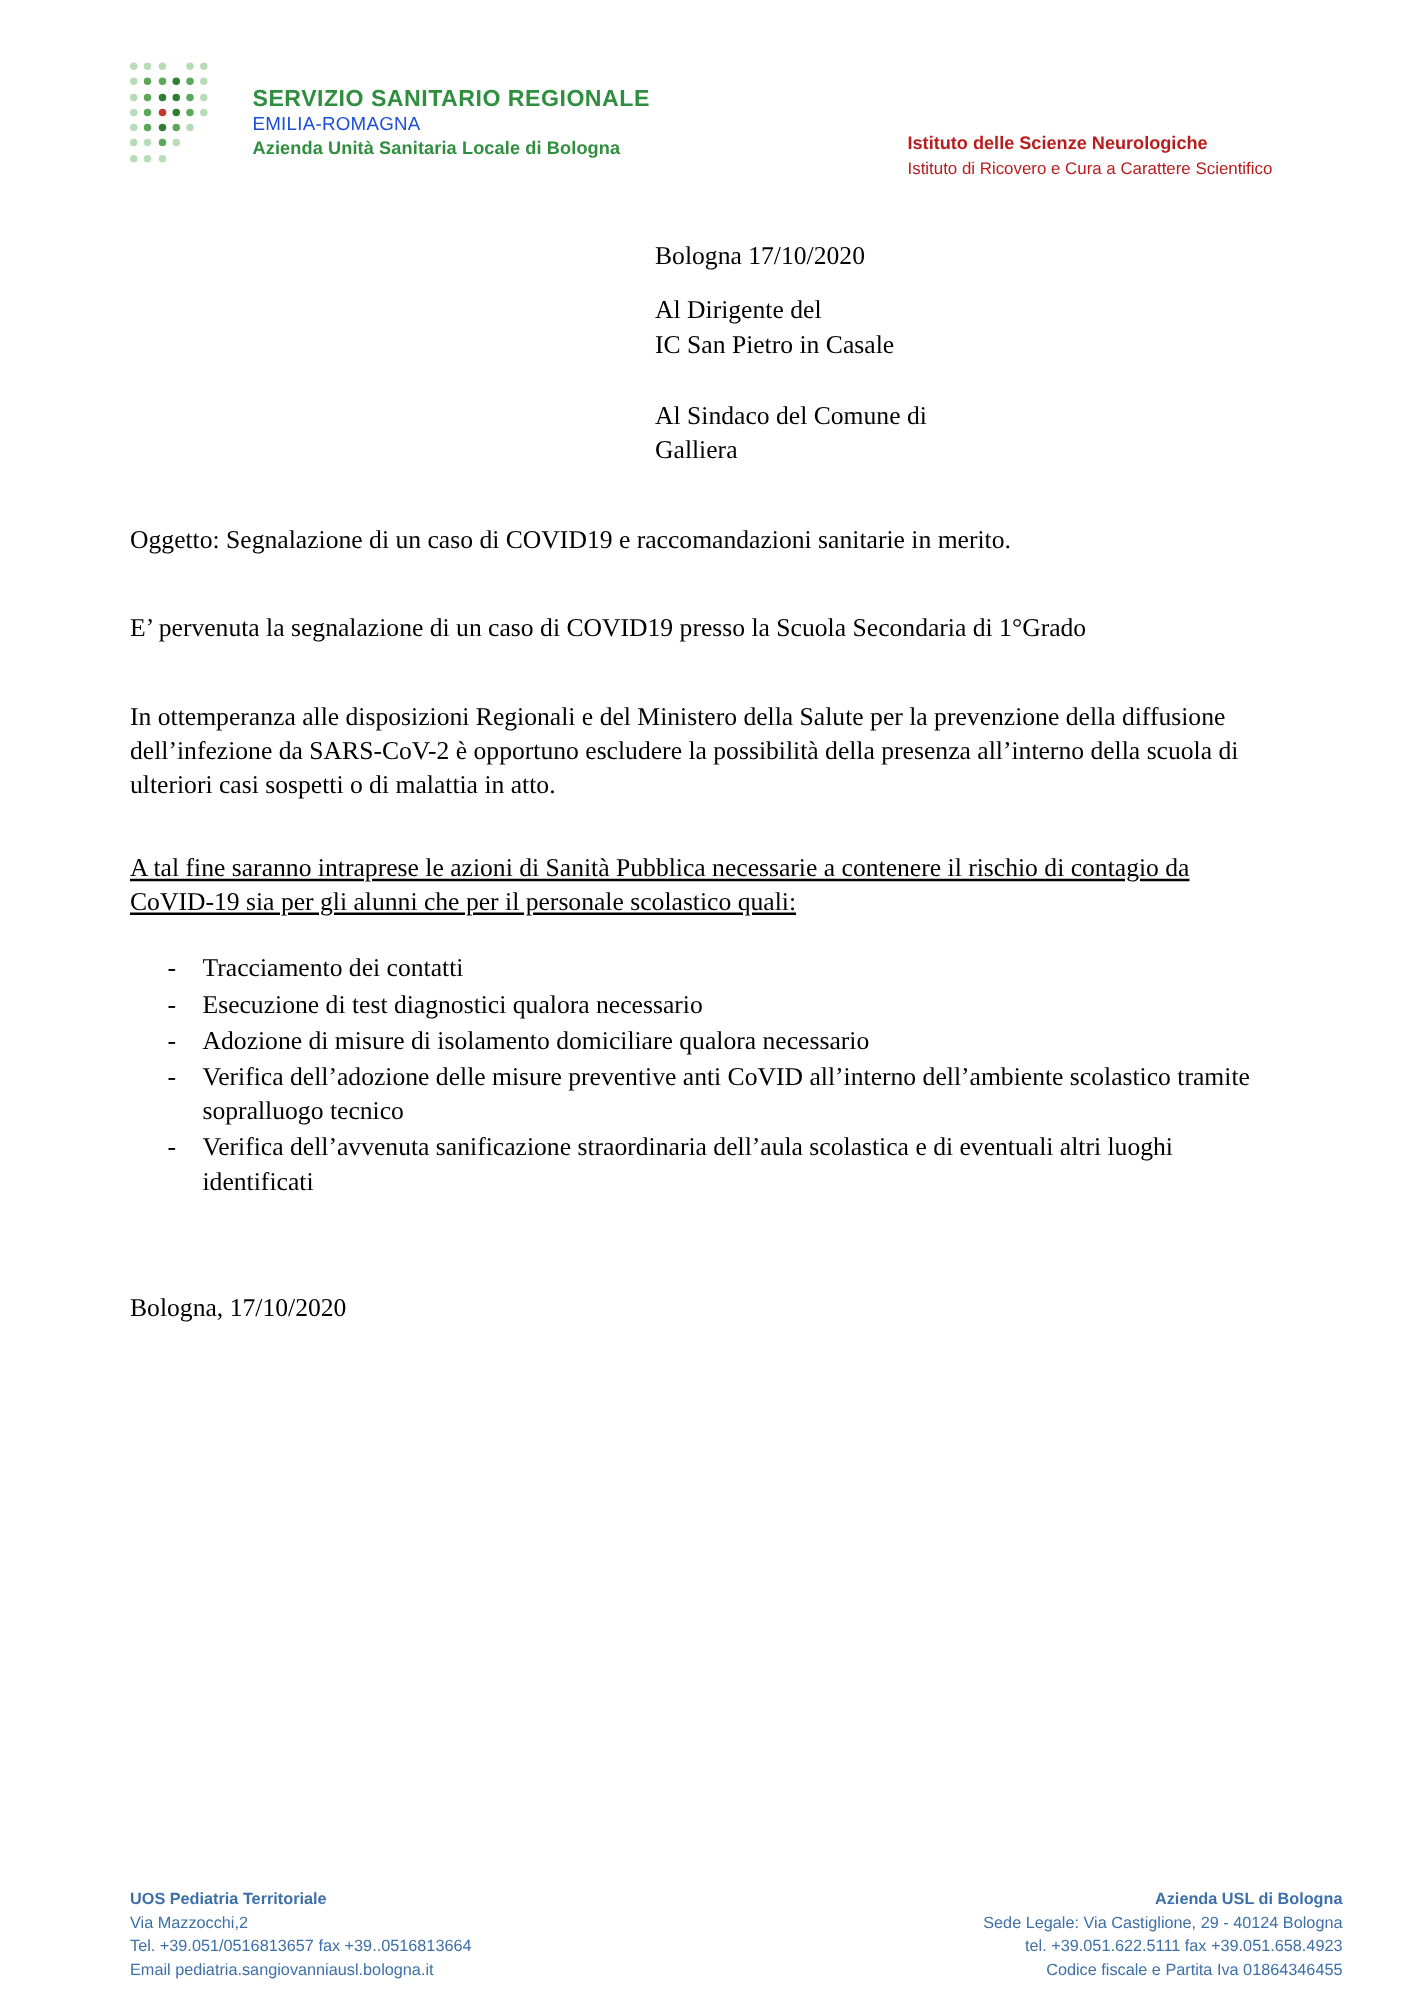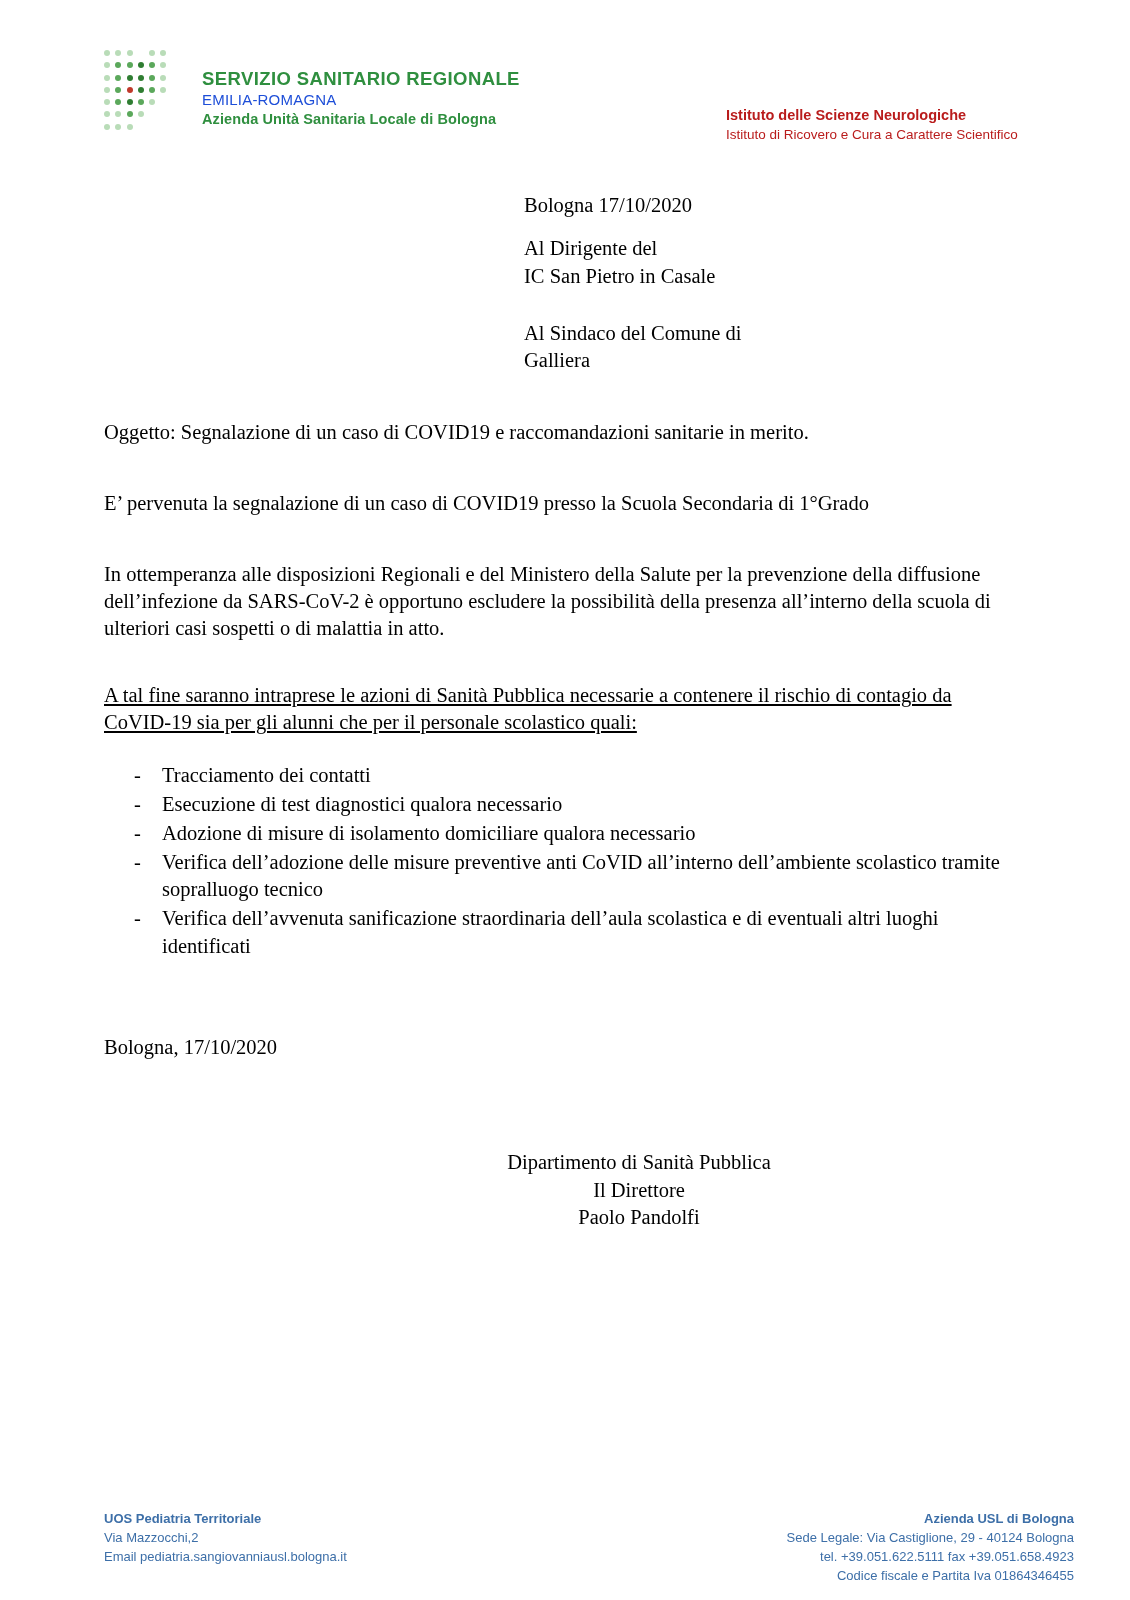--- a/index.html
+++ b/index.html
@@ -296,33 +296,29 @@
       <span class="bullet-text">Verifica dell’adozione delle misure preventive anti CoVID all’interno dell’ambiente scolastico tramite sopralluogo tecnico</span>
     </div>
     <div class="bullet-row">
       <span class="bullet-dash">-</span>
       <span class="bullet-text">Verifica dell’avvenuta sanificazione straordinaria dell’aula scolastica e di eventuali altri luoghi identificati</span>
     </div>
   </div>
 
   <div class="closing-date">Bologna, 17/10/2020</div>
 
-  <div class="signature">
-    <div>Dipartimento di Sanità Pubblica</div>
-    <div>Il Direttore</div>
-    <div>Paolo Pandolfi</div>
-  </div>
 
 </div>
 
 <div class="footer">
 
   <div class="footer-col-left">
     <div class="footer-title">UOS Pediatria Territoriale</div>
     <div>Via Mazzocchi,2</div>
+    <div>Tel. +39.051/0516813657  fax +39..0516813664</div>
     <div>Email pediatria.sangiovanniausl.bologna.it</div>
   </div>
 
   <div class="footer-col-right">
     <div class="footer-title">Azienda USL di Bologna</div>
     <div>Sede Legale: Via Castiglione, 29 - 40124 Bologna</div>
     <div>tel. +39.051.622.5111 fax +39.051.658.4923</div>
     <div>Codice fiscale e Partita Iva 01864346455</div>
   </div>
 

